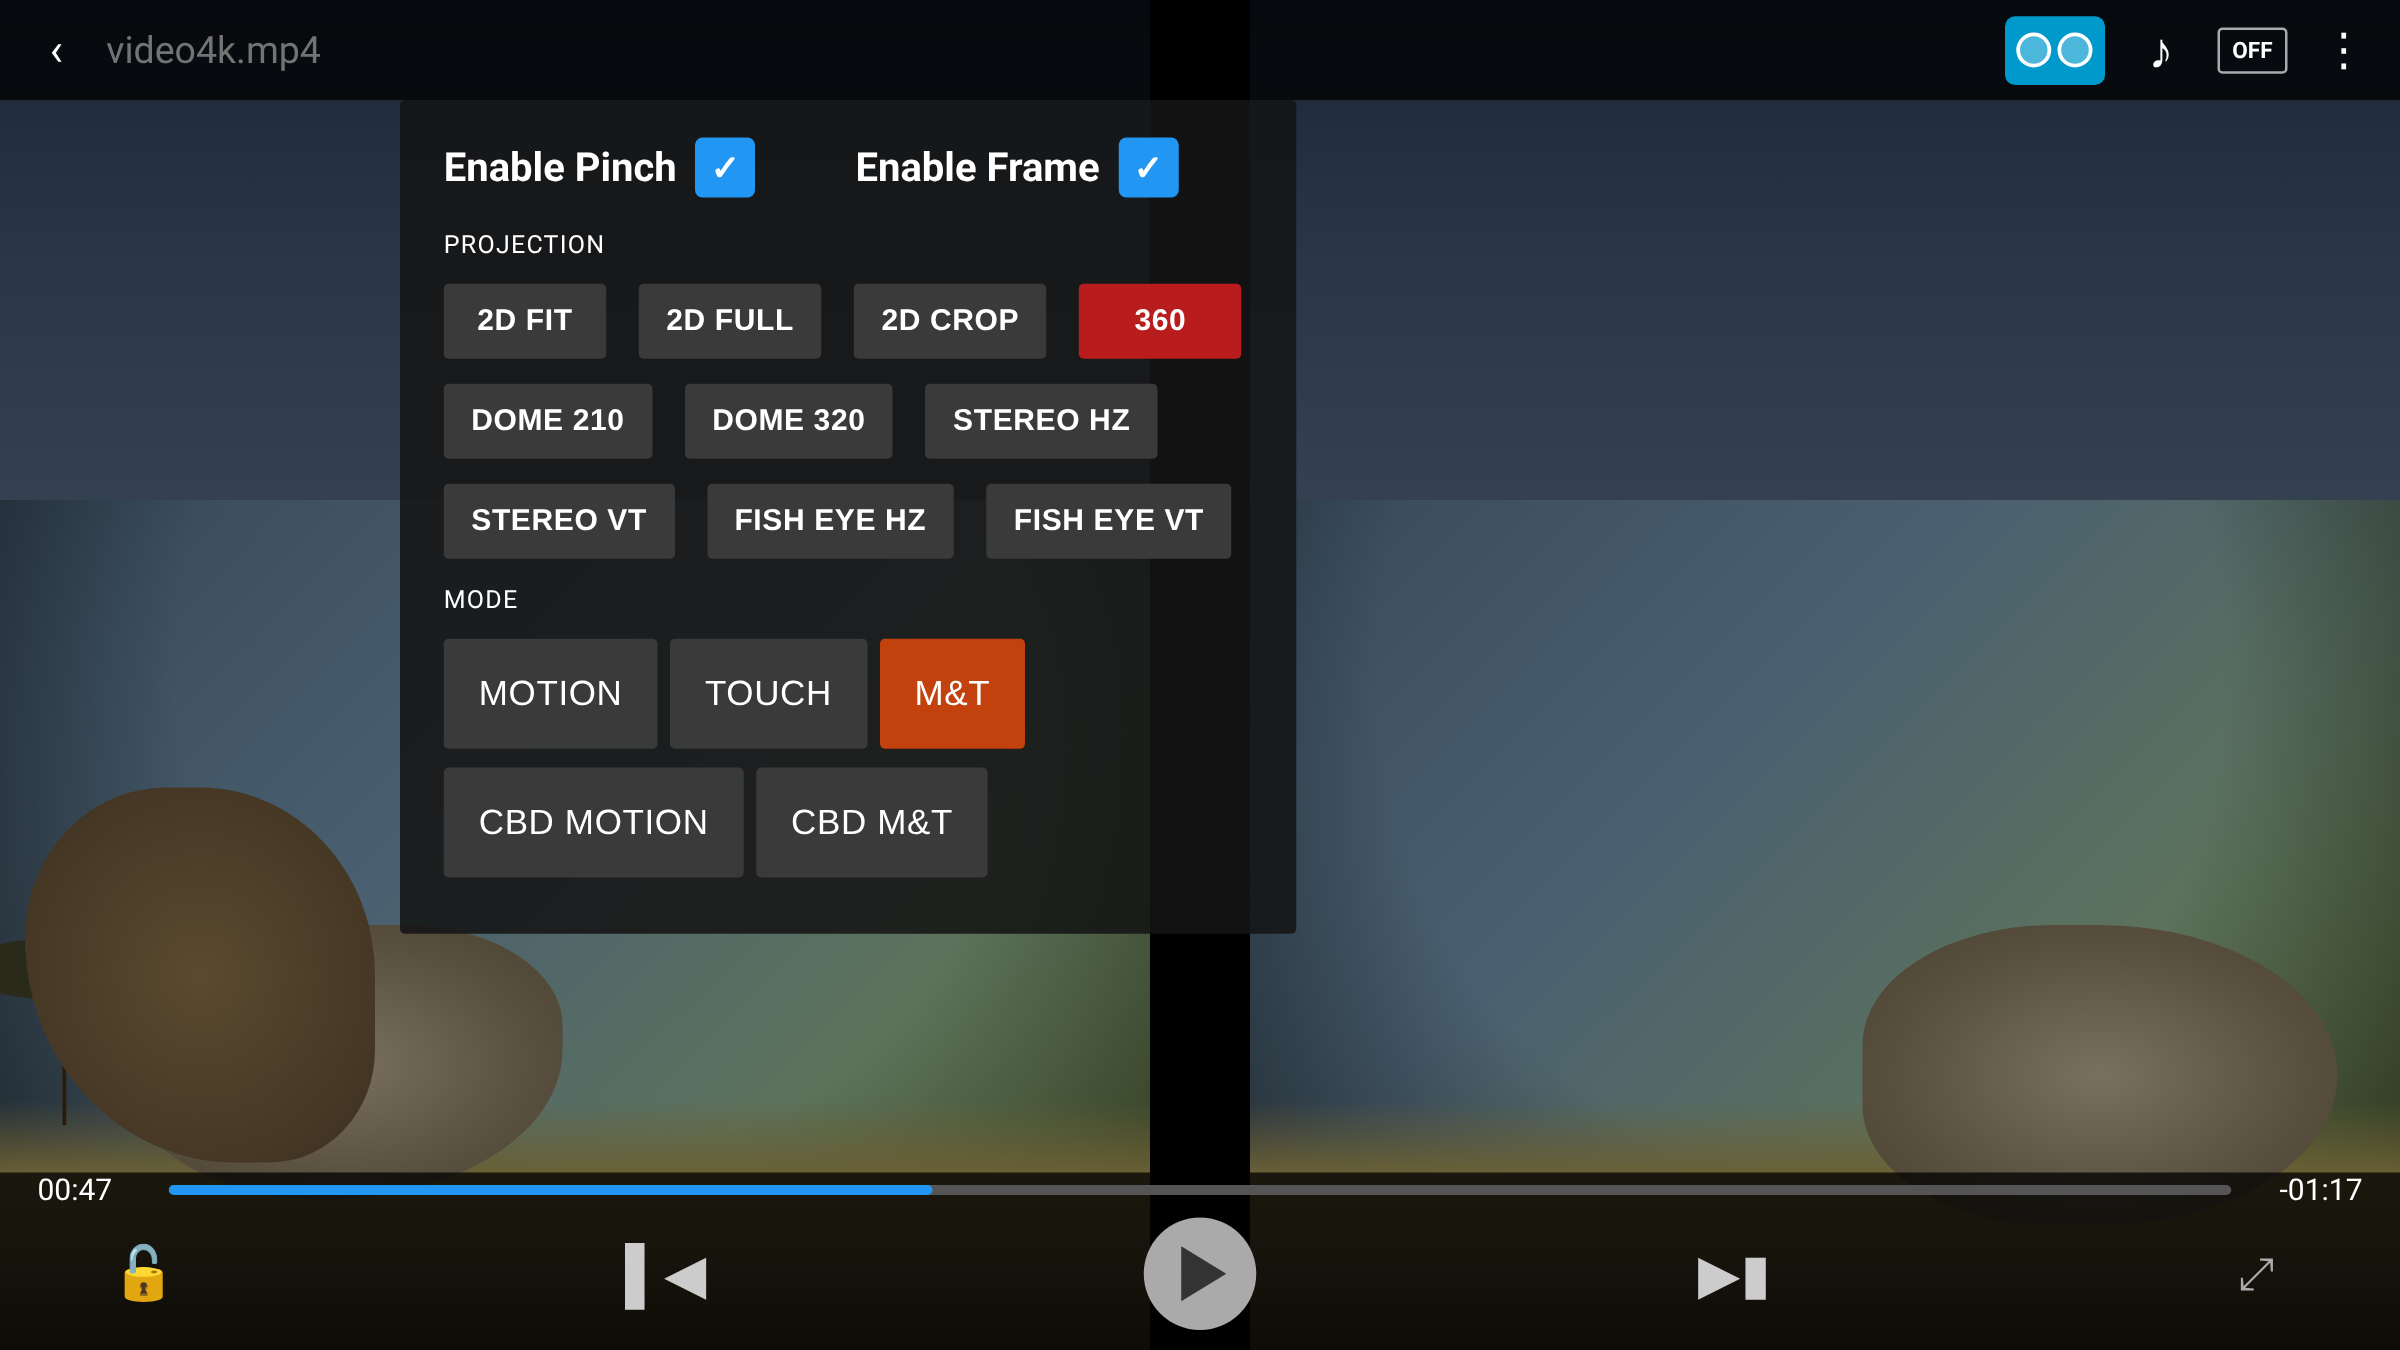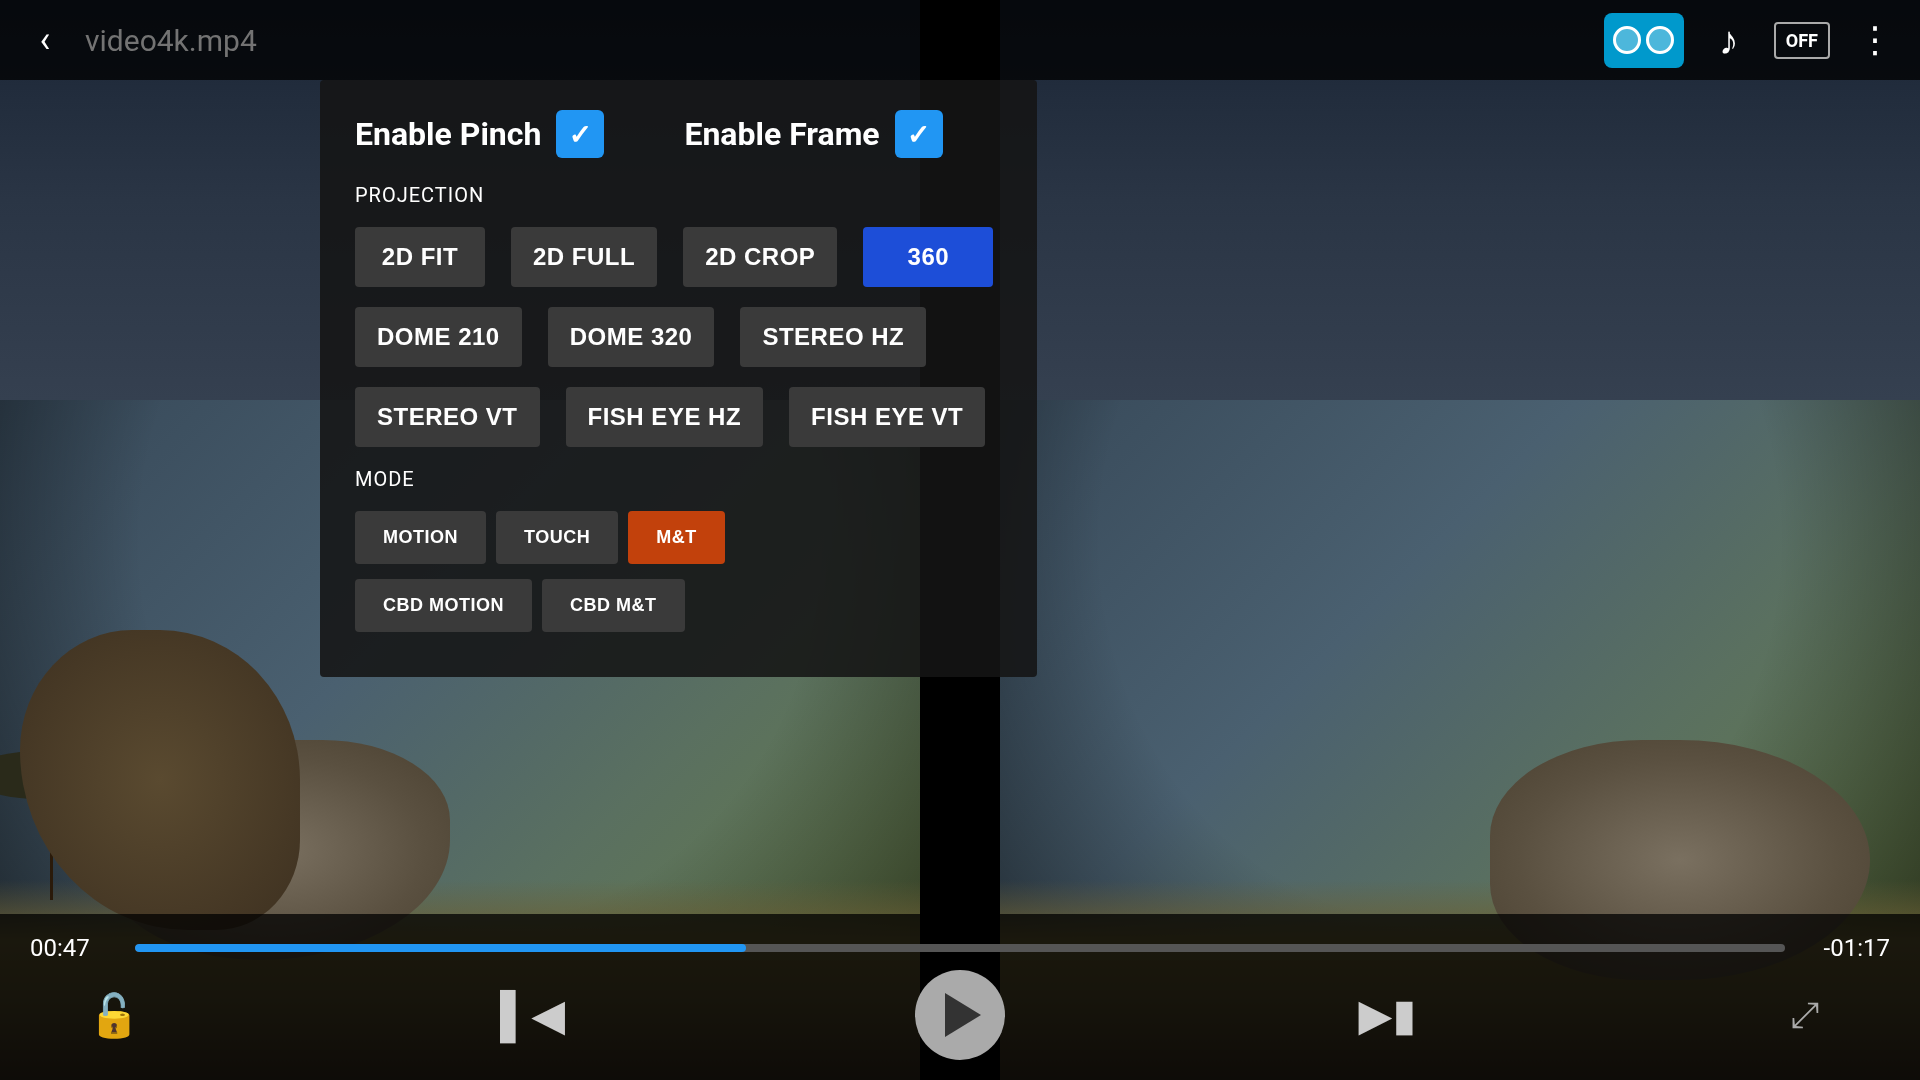--- a/index.html
+++ b/index.html
@@ -289,54 +289,54 @@
       padding: 16px 22px;
       font-size: 24px;
       font-weight: bold;
       cursor: pointer;
       letter-spacing: 0.5px;
       min-width: 130px;
       text-align: center;
     }
 
     .proj-btn.active {
-      background: #1d4ed8;
+      background: #b91c1c;
     }
 
     .mode-row {
       display: flex;
       gap: 10px;
       margin-bottom: 15px;
     }
 
     .mode-btn {
       background: #3a3a3a;
       color: #fff;
       border: none;
       border-radius: 4px;
-      padding: 16px 28px;
-      font-size: 18px;
-      font-weight: bold;
+      padding: 28px 28px;
+      font-size: 28px;
+      font-weight: normal;
       cursor: pointer;
       letter-spacing: 0.5px;
     }
 
     .mode-btn.active {
       background: #c2410c;
     }
 
     
     .bottom-bar {
       position: absolute;
       bottom: 0; left: 0; right: 0;
-      height: 166px;
+      height: 142px;
       background: rgba(0,0,0,0.75);
       display: flex;
       flex-direction: column;
-      justify-content: center;
+      justify-content: flex-start;
       z-index: 20;
     }
 
     .progress-row {
       display: flex;
       align-items: center;
       padding: 0 30px;
       gap: 15px;
       margin-bottom: 8px;
     }

